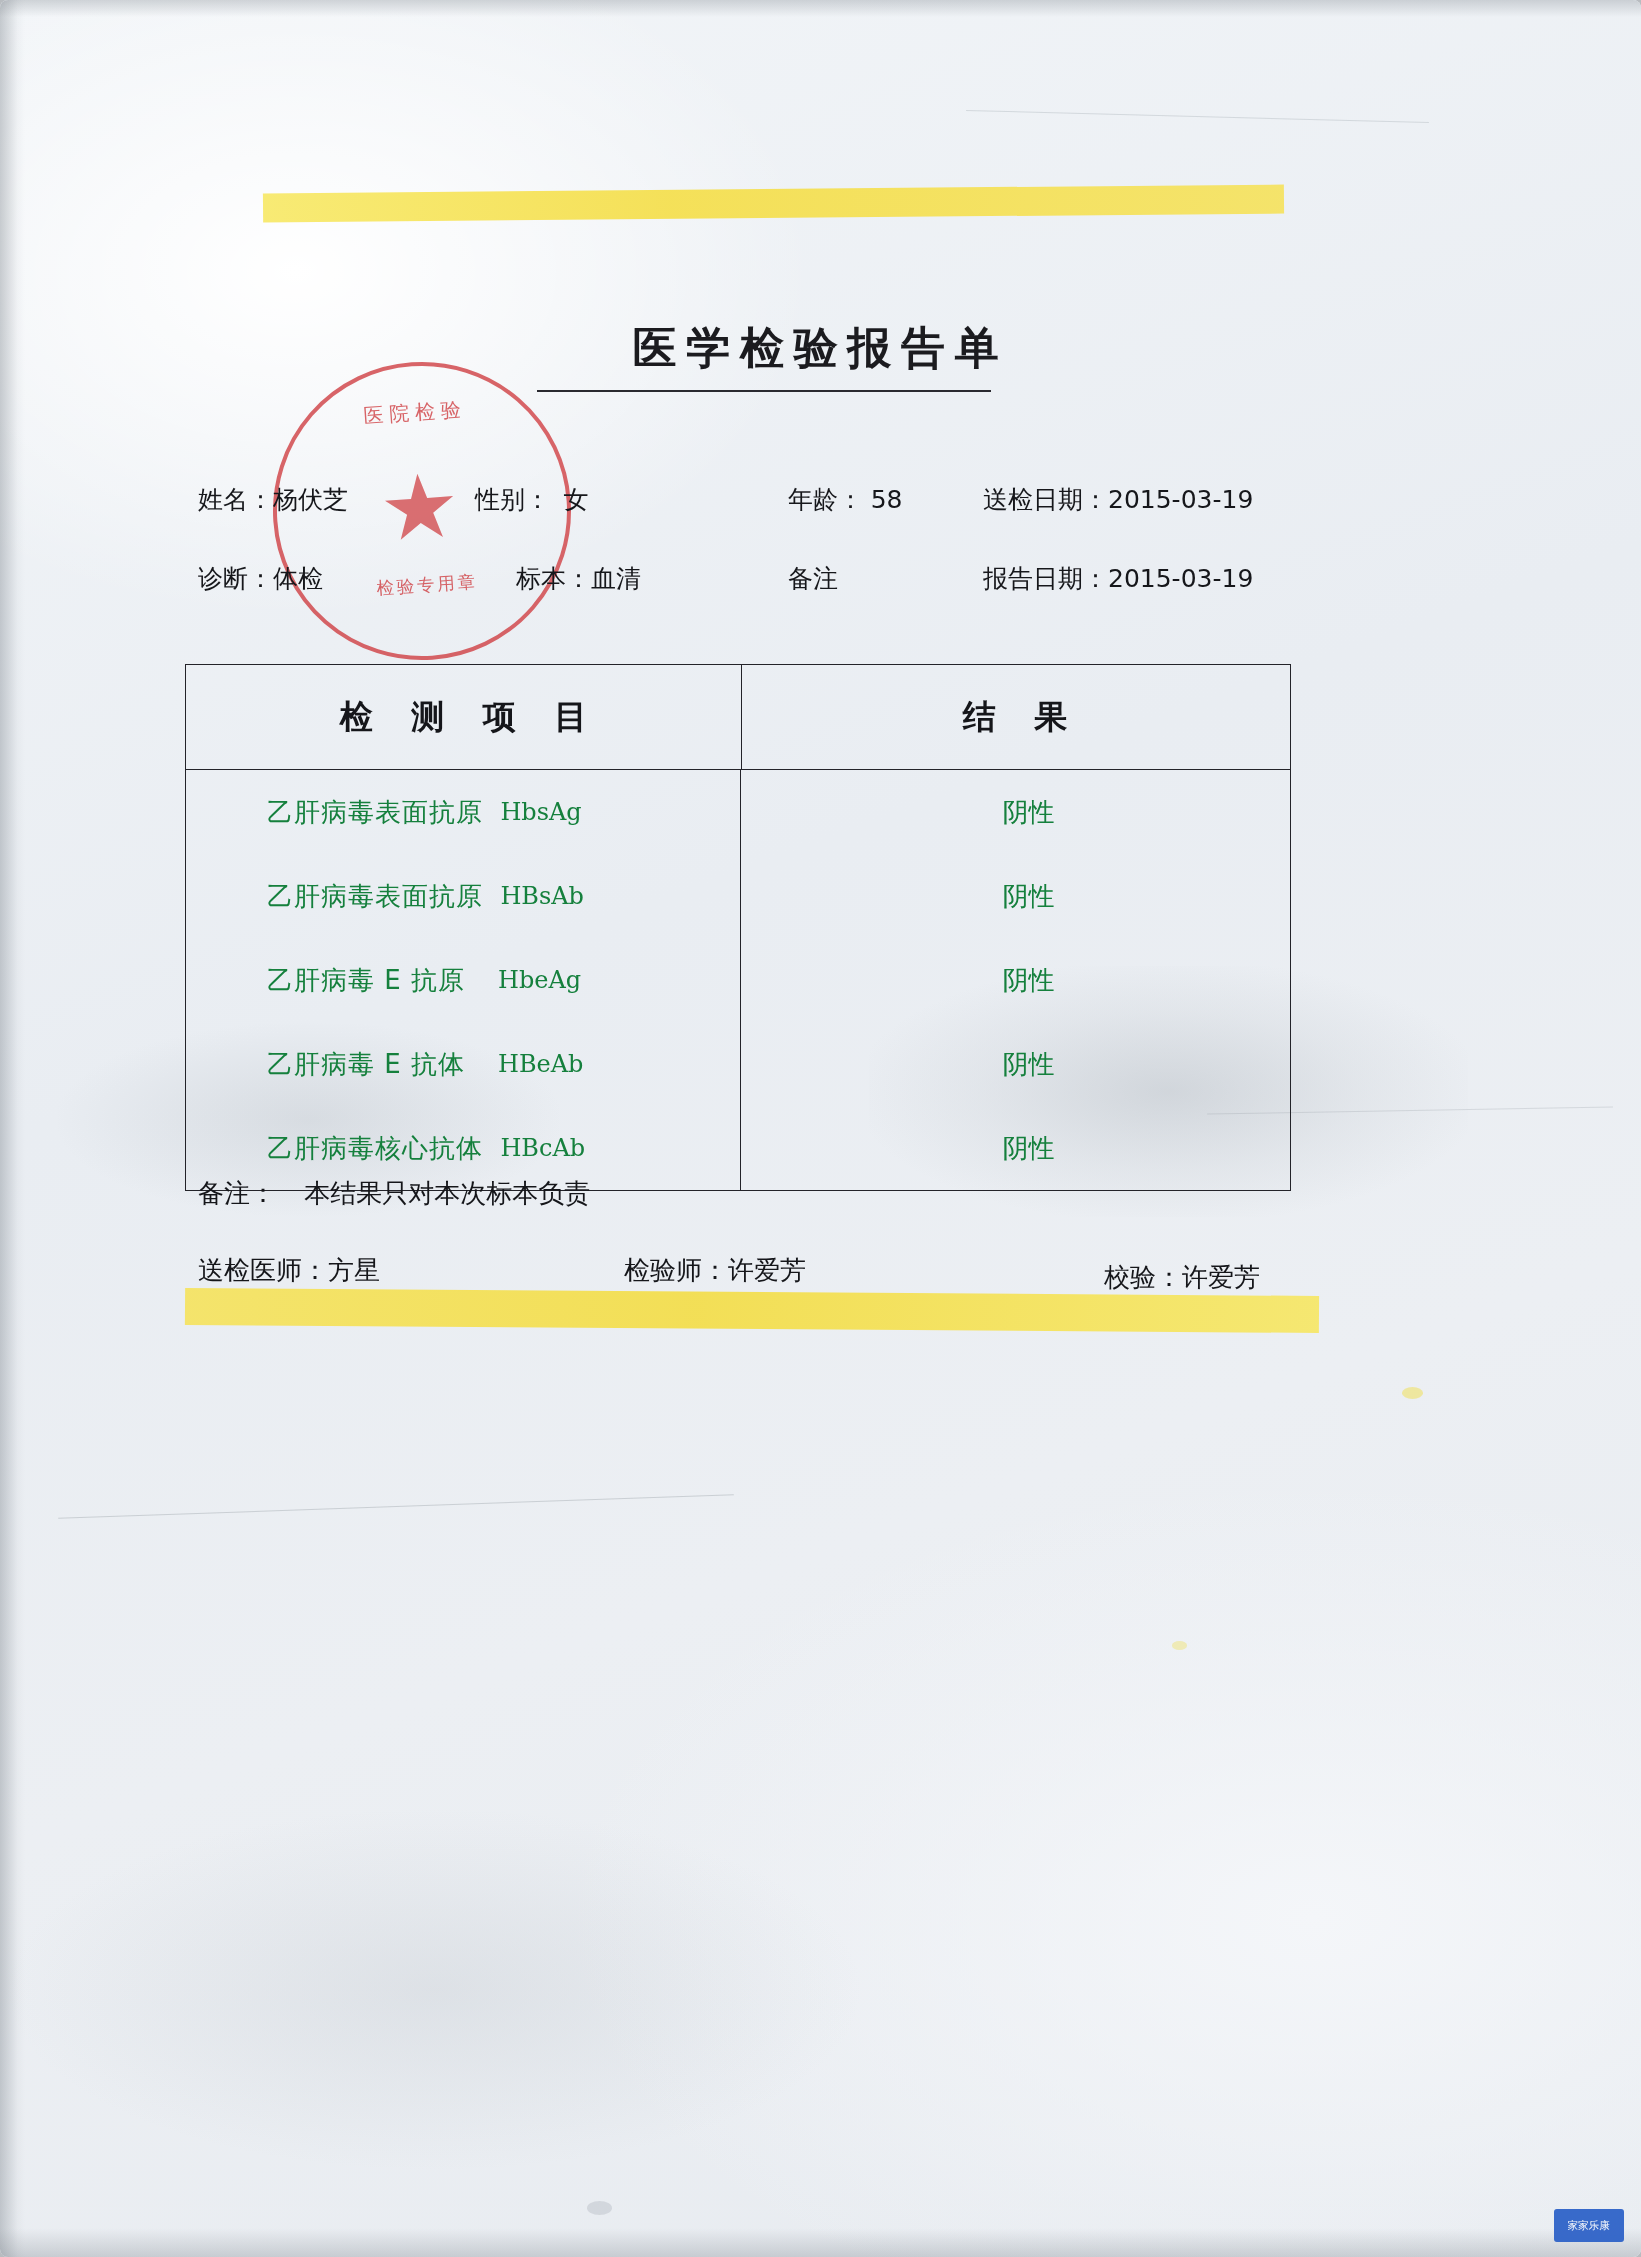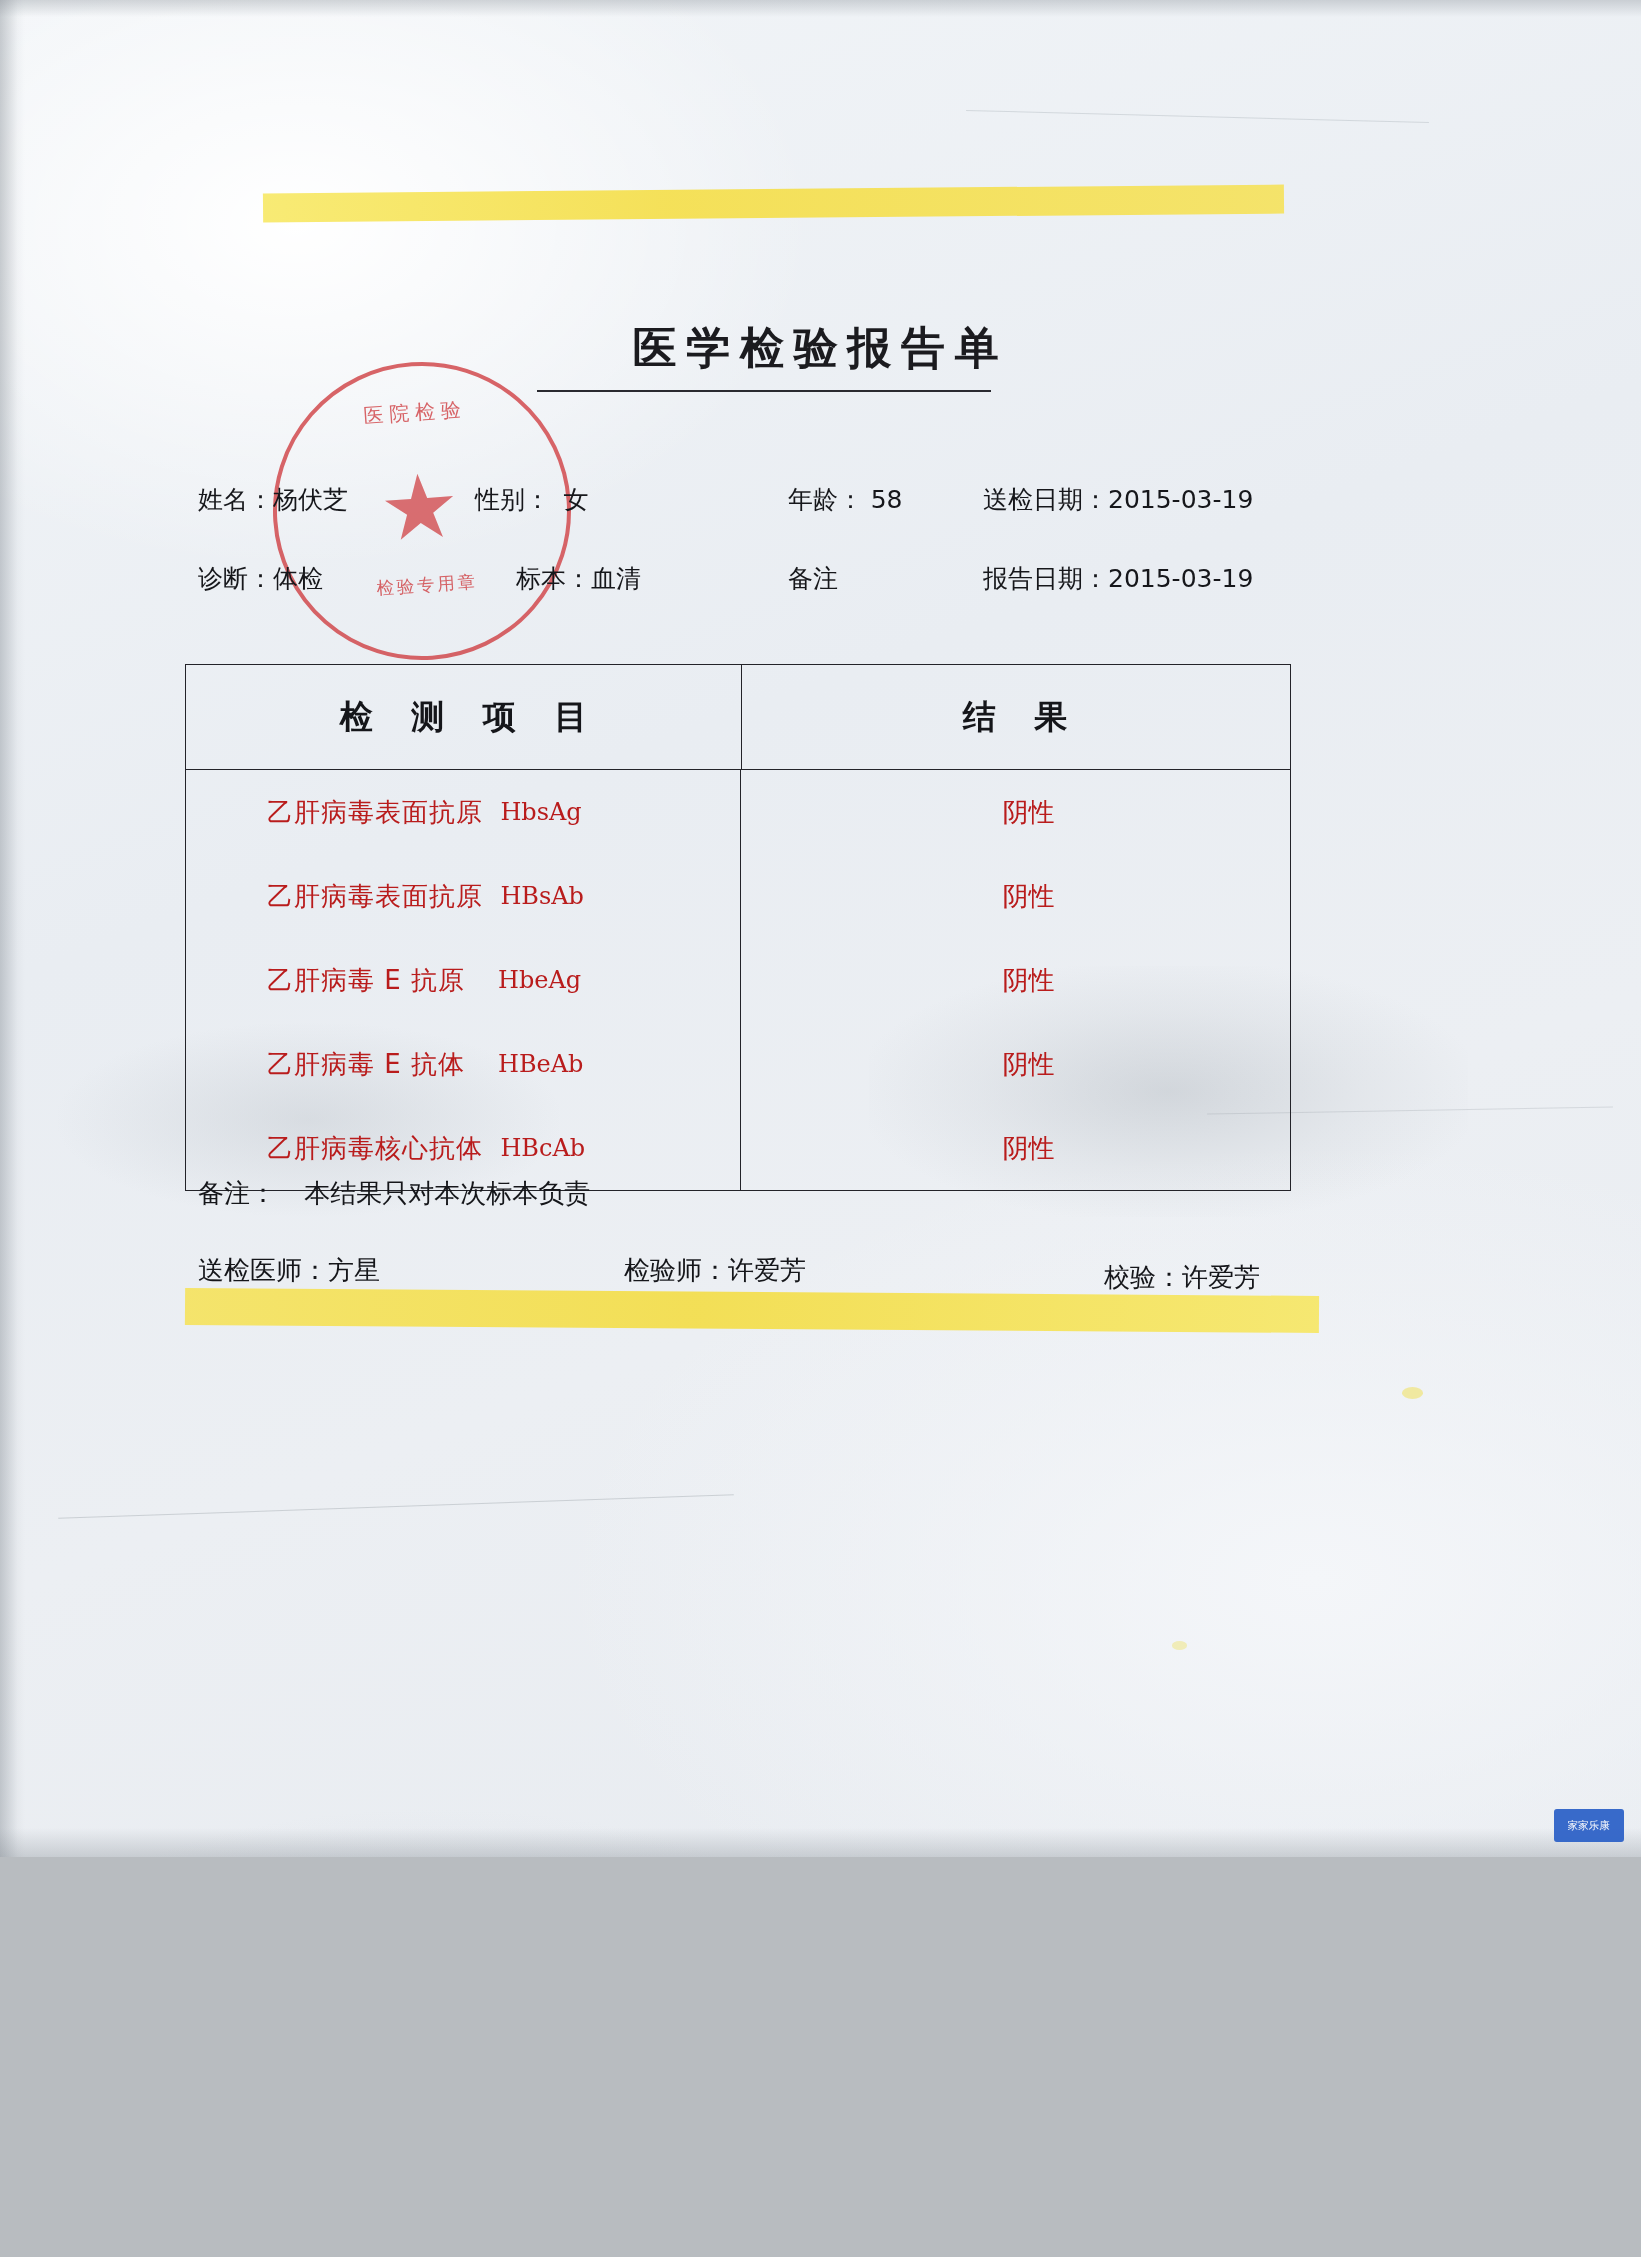--- a/index.html
+++ b/index.html
@@ -3,24 +3,25 @@
 <meta charset="utf-8">
 <style>
   html, body {
     margin: 0;
     padding: 0;
     background: #b8bcc0;
   }
   .page {
     position: relative;
     width: 1641px;
-    height: 1857px;
+    height: 2257px;
     background: #eef1f5;
     overflow: hidden;
     font-family: "DejaVu Sans", "Liberation Sans", sans-serif;
+    border-radius: 8px;
   }
   
   .paper-tint {
     position: absolute;
     inset: 0;
     background:
       radial-gradient(ellipse 869px 579px at 18% 12%, #ffffff 0%, rgba(255,255,255,0) 60%),
       radial-gradient(ellipse 1159px 676px at 80% 85%, #f4f6f9 0%, rgba(244,246,249,0) 65%),
       linear-gradient(160deg, #f2f5f8 0%, #e9edf2 40%, #eceff3 65%, #e7ebf0 100%);
     pointer-events: none;
@@ -187,21 +188,21 @@
   .th.c1 { width: 555px; border-right: 1.9px solid #232329; }
   .th.c2 { width: 546px; }
   .trow {
     display: flex;
     height: 84px;
   }
   .td {
     display: flex;
     align-items: center;
     font-size: 26px;
-    color: #b91c1c;
+    color: #15803d;
     box-sizing: border-box;
   }
   .td.c1 {
     width: 555px;
     border-right: 1.9px solid #232329;
     padding-left: 81px;
   }
   .td.c2 {
     width: 546px;
     justify-content: center;

